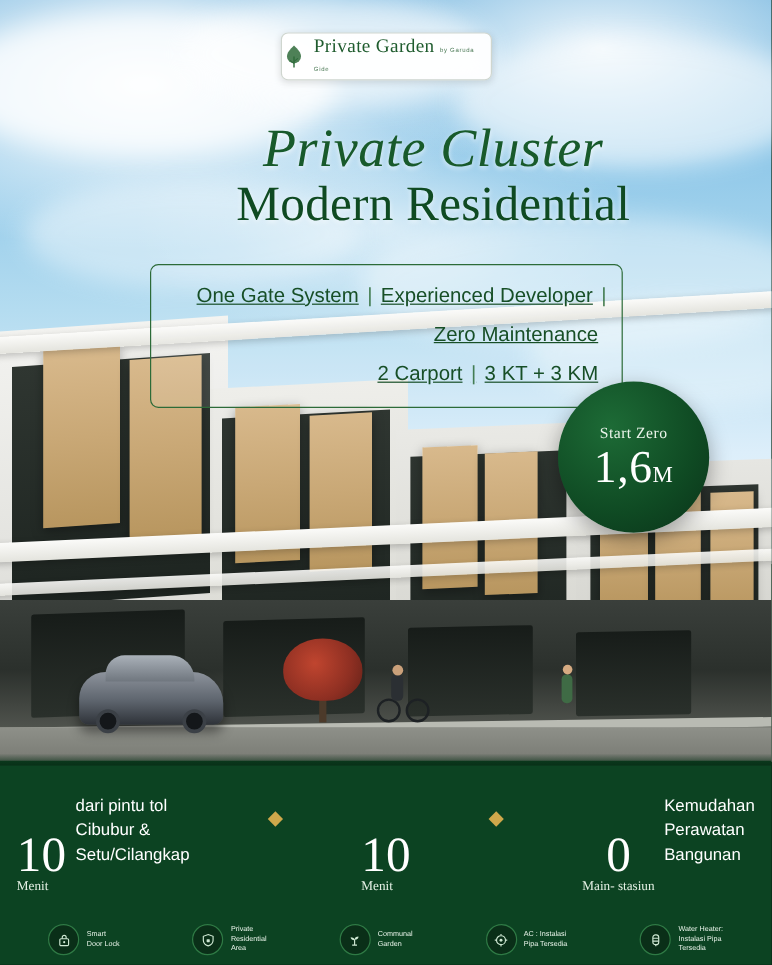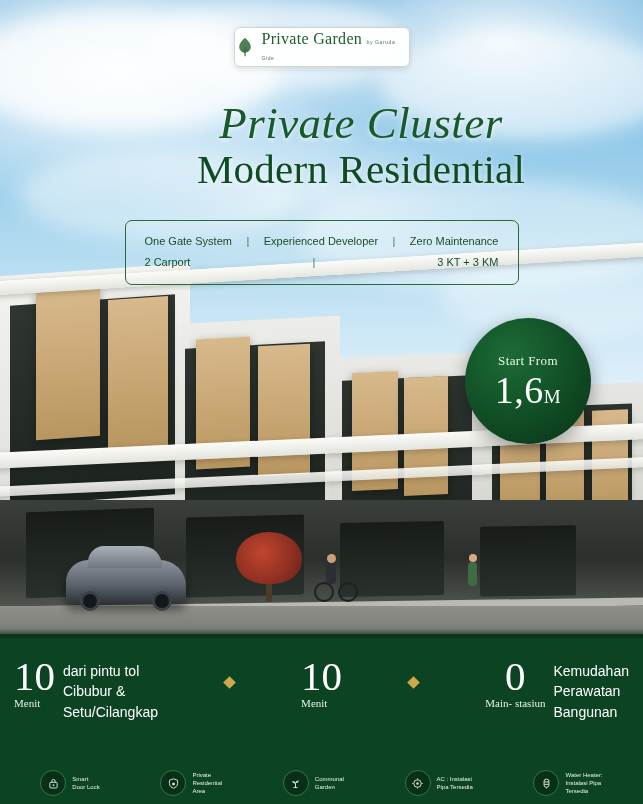--- a/index.html
+++ b/index.html
@@ -192,22 +192,22 @@
   .feature-box {
     position: absolute; left: 50%; transform: translateX(-50%); top: 220px;
     width: 394px; padding: 10px 12px 11px;
     border: 1.6px solid #2c6b38;
     border-radius: 7px;
     background: rgba(255,255,255,0.10);
     text-align: center;
     color: #174f27;
   }
   .feat-row {
-    font-size: 11px; line-height: 1.9;
-    display: flex; justify-content: space-between; align-items: center; flex-wrap: wrap;
+    font-size: 17px; line-height: 1.9;
+    display: flex; justify-content: flex-end; align-items: center; flex-wrap: wrap; text-decoration: underline;
   }
   .feat-item { padding: 0 7px; white-space: nowrap; }
   .feat-sep { color: #2c6b38; opacity: .85; }
 
   
   .price-badge {
     position: absolute; right: 52px; top: 318px;
     width: 126px; height: 126px; border-radius: 50%;
     background: radial-gradient(circle at 35% 30%, #1d6b36 0%, #0f4a23 60%, #0a3219 100%);
     color: #fff;
@@ -241,21 +241,21 @@
     position: absolute; left: 0; top: 24px; width: 643px;
     display: flex; align-items: flex-start; justify-content: space-between;
     padding: 0 14px;
     color: #ffffff;
   }
   .benefit {
     display: flex; align-items: flex-start; gap: 8px;
   }
   .b-num {
     font-family: "Liberation Serif", serif;
-    font-size: 41px; line-height: .92; color: #ffffff; text-align: center;
+    font-size: 41px; line-height: .92; color: #ffffff; text-align: center; margin-top: 36px;
   }
   .b-unit {
     font-family: "Liberation Serif", serif;
     font-size: 11px; color: #e6f2e6; display: block; margin-top: 2px;
     line-height: 1.05;
   }
   .b-text {
     font-size: 14px; line-height: 1.45; color: #ffffff; padding-top: 3px;
     white-space: pre-line;
   }
@@ -375,21 +375,21 @@
       <span class="feat-item">Zero Maintenance</span>
     </div>
     <div class="feat-row">
       <span class="feat-item">2 Carport</span>
       <span class="feat-sep">|</span>
       <span class="feat-item">3 KT + 3 KM</span>
     </div>
   </div>
 
   <div class="price-badge">
-    <div class="price-label">Start From</div>
+    <div class="price-label">Start Zero</div>
     <div class="price-value">
       <span>1,6</span><span class="unit">M</span>
     </div>
   </div>
 
   <div class="bottom">
     <div class="bottom-top-edge"></div>
 
     <div class="benefits">
 

